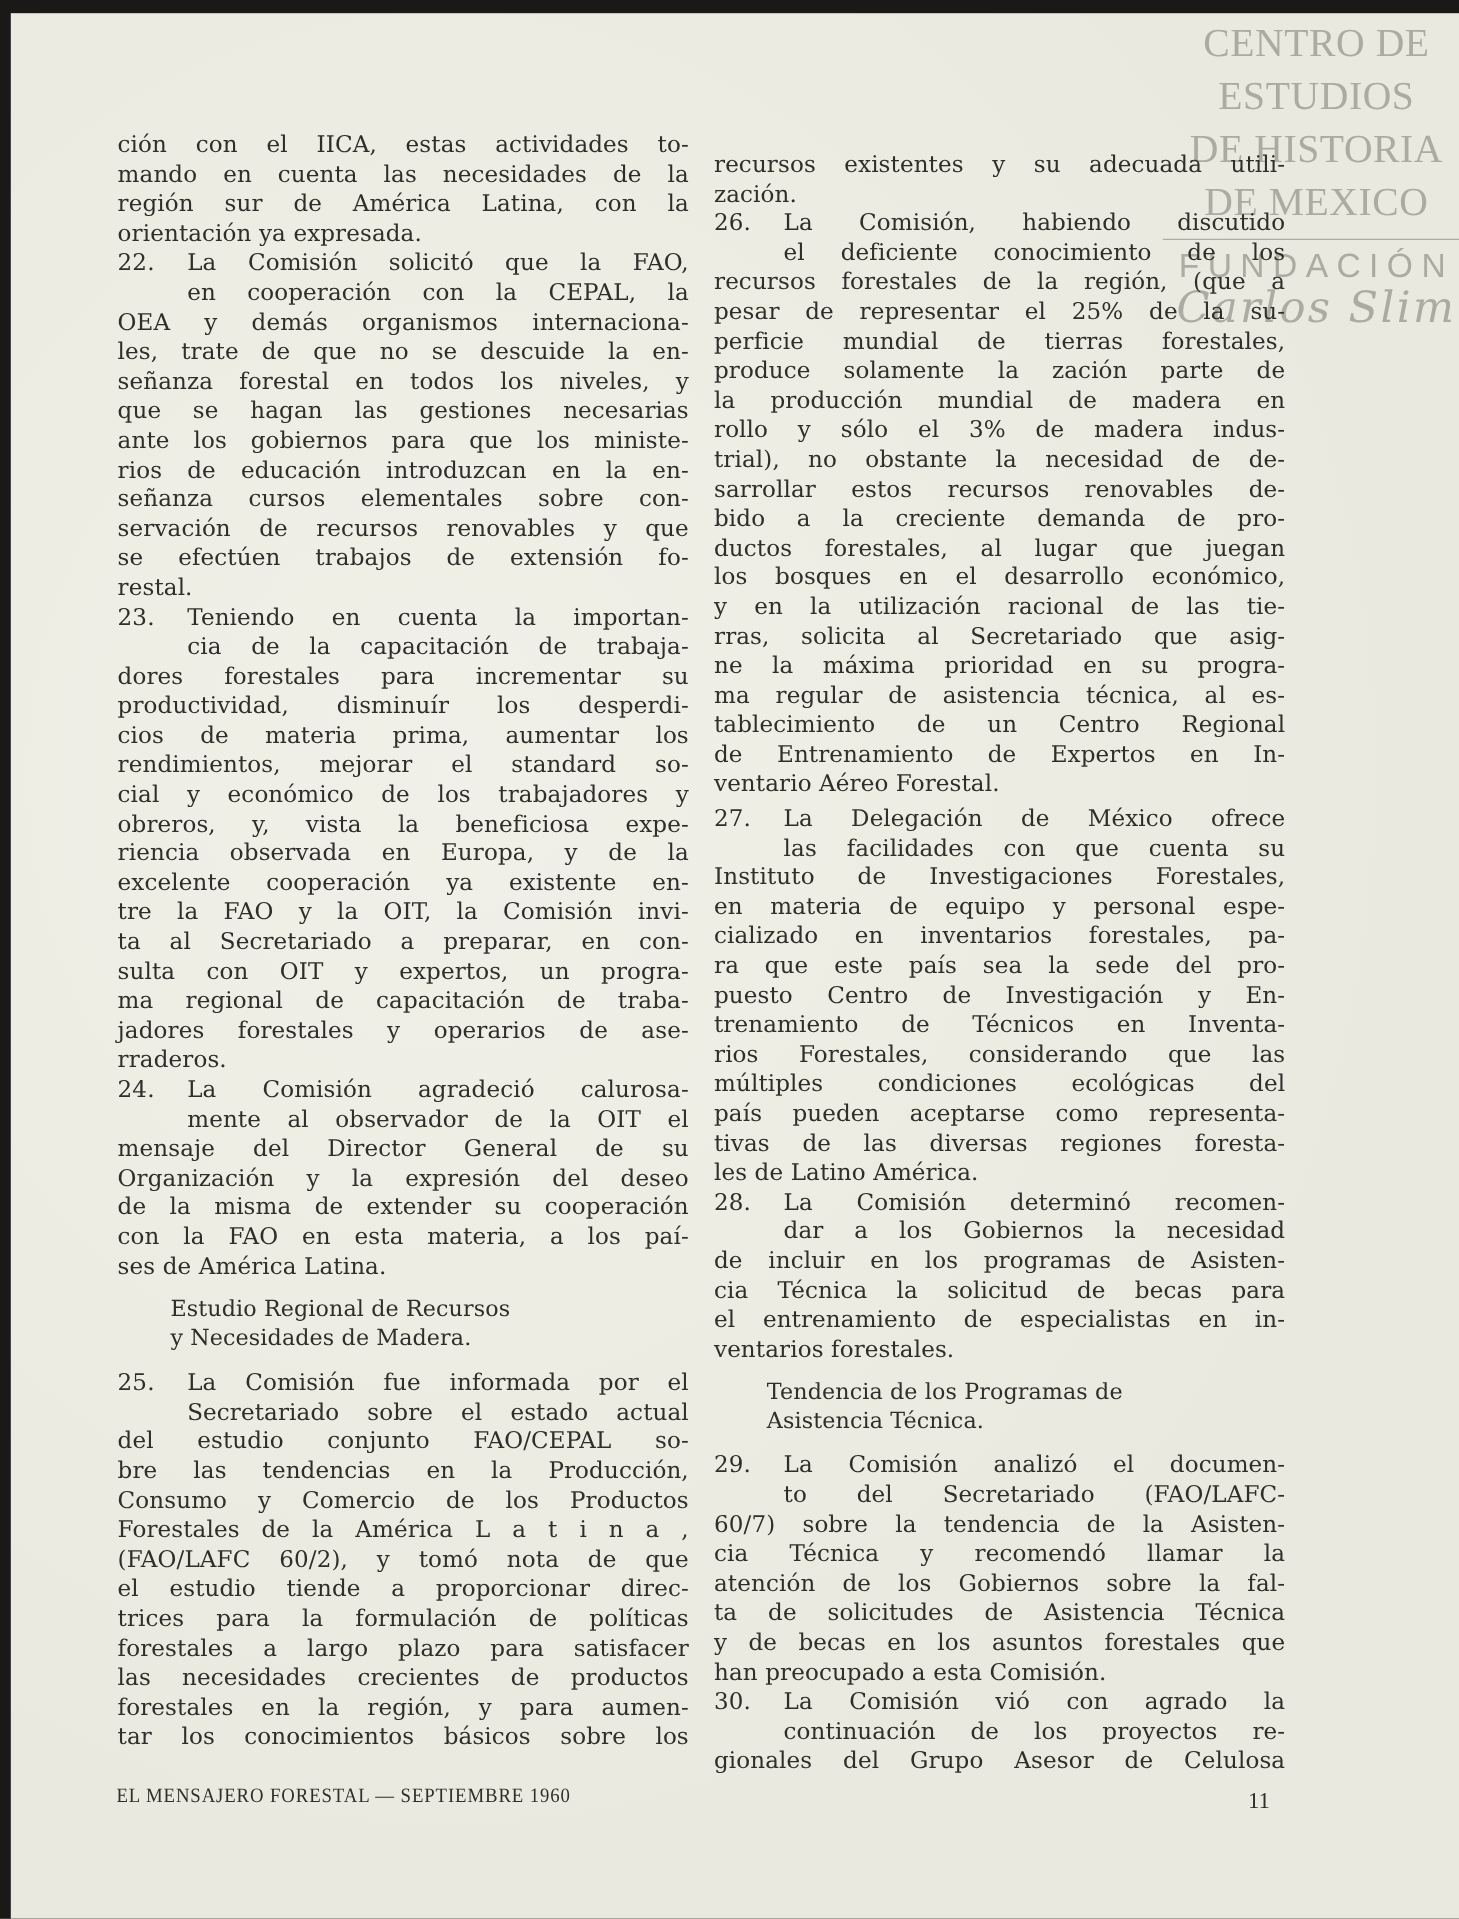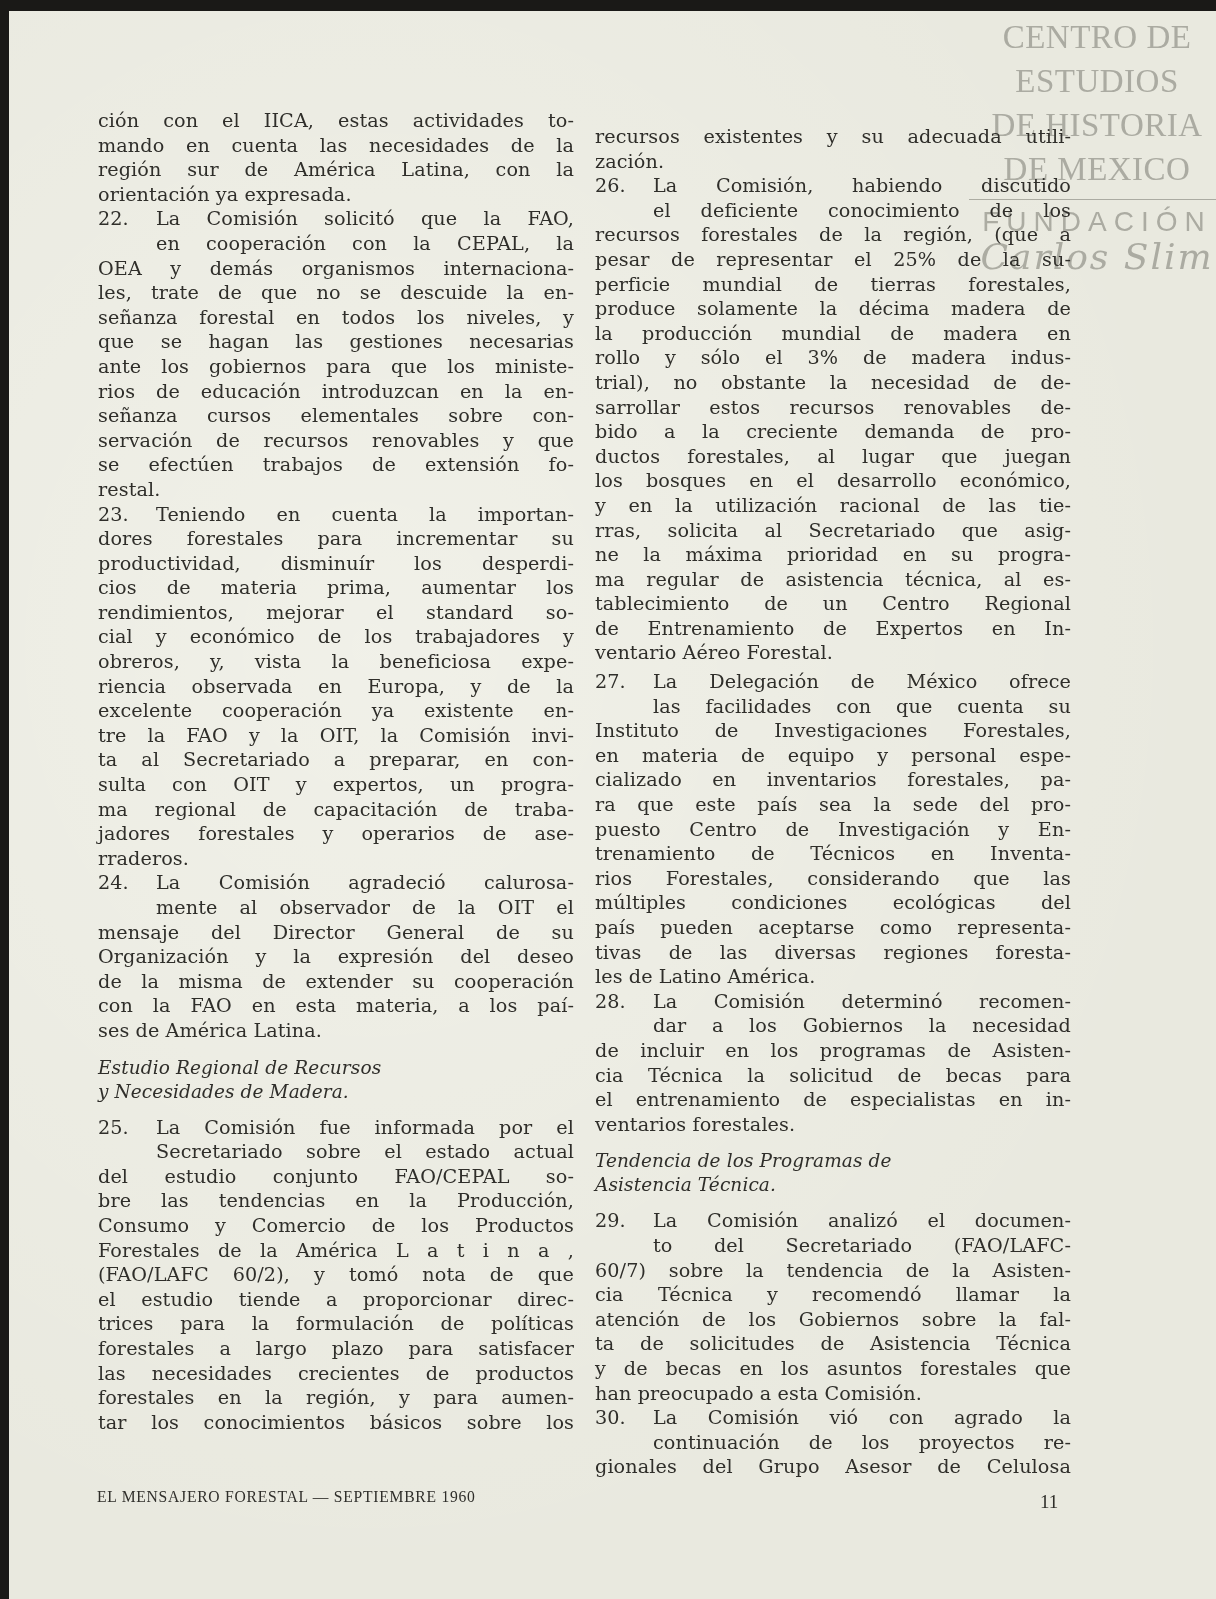--- a/index.html
+++ b/index.html
@@ -25,22 +25,22 @@
   .ln {
     display: block; white-space: nowrap;
     text-align: justify; text-align-last: justify;
     height: 24.6px;
   }
   .ln.last { text-align-last: left; }
   .ln.ind { padding-left: 58px; }
   .ln .num { display: inline-block; width: 58px; text-align-last: left; }
   .ln.numbered { text-align-last: justify; }
   .heading {
-    font-style: italic; font-size: 18.5px; line-height: 24px;
-    display: block; white-space: nowrap;
+    font-size: 18.5px; line-height: 24px;
+    display: block; white-space: nowrap; margin-left: 44px;
   }
   .gap { display: block; height: 12px; }
   .gap-s { display: block; height: 4px; }
   .footer {
     position: absolute; top: 1476px; left: 88px;
     font-family: "Liberation Serif", serif;
     font-size: 17px; letter-spacing: 0.8px; color: #2f2e2a;
     transform: scaleX(0.92); transform-origin: left center;
   }
   .page-number {
@@ -95,20 +95,21 @@
       <span class="ln">ante los gobiernos para que los ministe-</span>
       <span class="ln">rios de educación introduzcan en la en-</span>
       <span class="ln">señanza cursos elementales sobre con-</span>
       <span class="ln">servación de recursos renovables y que</span>
       <span class="ln">se efectúen trabajos de extensión fo-</span>
       <span class="ln last">restal.</span>
     </div>
 
     <div>
       <span class="ln numbered"><span class="num">23.</span><span>Teniendo en cuenta la importan-</span></span>
+      <span class="ln ind">cia de la capacitación de trabaja-</span>
       <span class="ln">dores forestales para incrementar su</span>
       <span class="ln">productividad, disminuír los desperdi-</span>
       <span class="ln">cios de materia prima, aumentar los</span>
       <span class="ln">rendimientos, mejorar el standard so-</span>
       <span class="ln">cial y económico de los trabajadores y</span>
       <span class="ln">obreros, y, vista la beneficiosa expe-</span>
       <span class="ln">riencia observada en Europa, y de la</span>
       <span class="ln">excelente cooperación ya existente en-</span>
       <span class="ln">tre la FAO y la OIT, la Comisión invi-</span>
       <span class="ln">ta al Secretariado a preparar, en con-</span>
@@ -157,21 +158,21 @@
       <span class="ln">recursos existentes y su adecuada utili-</span>
       <span class="ln last">zación.</span>
     </div>
 
     <div>
       <span class="ln numbered"><span class="num">26.</span><span>La Comisión, habiendo discutido</span></span>
       <span class="ln ind">el deficiente conocimiento de los</span>
       <span class="ln">recursos forestales de la región, (que a</span>
       <span class="ln">pesar de representar el 25% de la su-</span>
       <span class="ln">perficie mundial de tierras forestales,</span>
-      <span class="ln">produce solamente la décima madera de</span>
+      <span class="ln">produce solamente la zación parte de</span>
       <span class="ln">la producción mundial de madera en</span>
       <span class="ln">rollo y sólo el 3% de madera indus-</span>
       <span class="ln">trial), no obstante la necesidad de de-</span>
       <span class="ln">sarrollar estos recursos renovables de-</span>
       <span class="ln">bido a la creciente demanda de pro-</span>
       <span class="ln">ductos forestales, al lugar que juegan</span>
       <span class="ln">los bosques en el desarrollo económico,</span>
       <span class="ln">y en la utilización racional de las tie-</span>
       <span class="ln">rras, solicita al Secretariado que asig-</span>
       <span class="ln">ne la máxima prioridad en su progra-</span>

